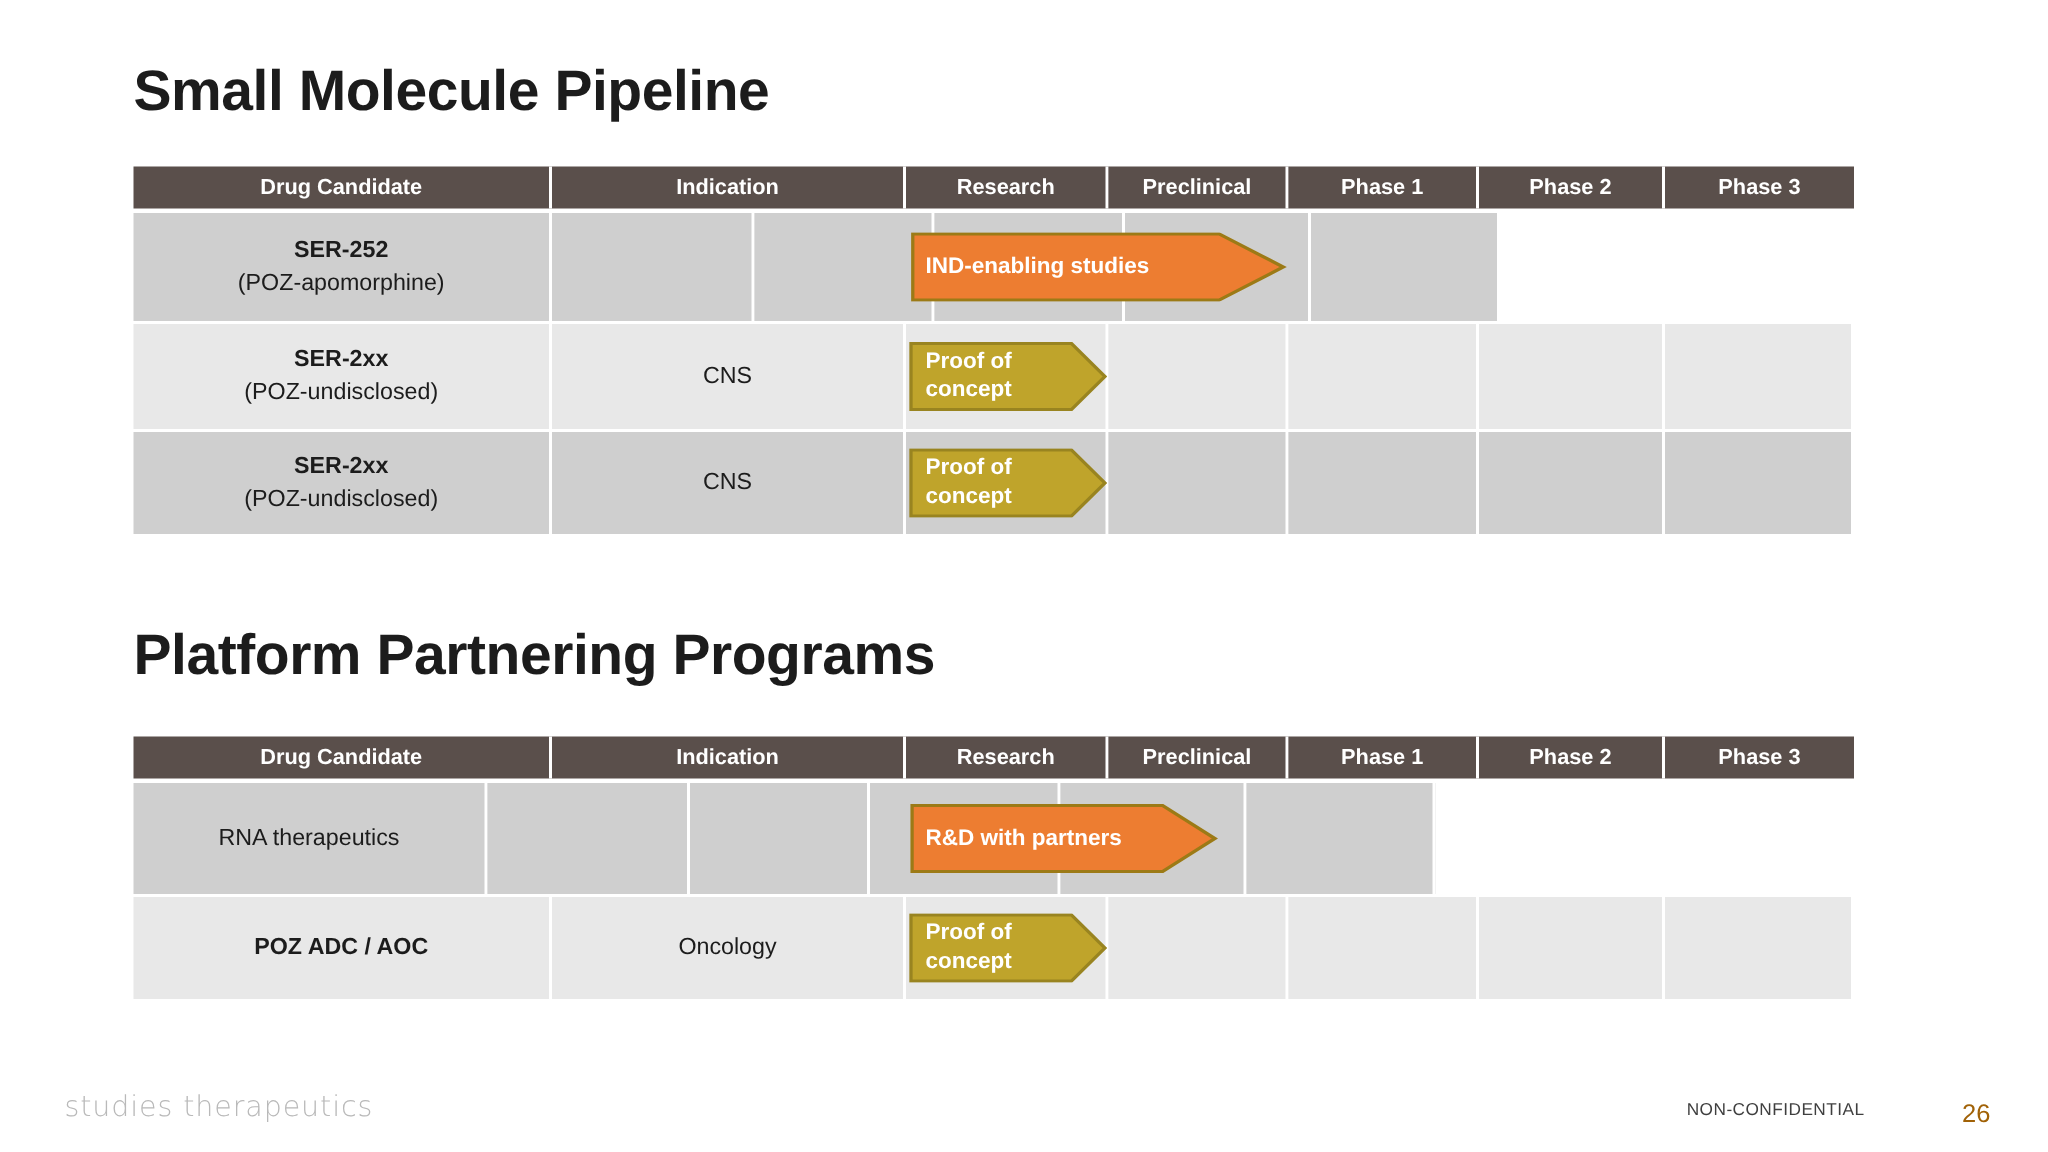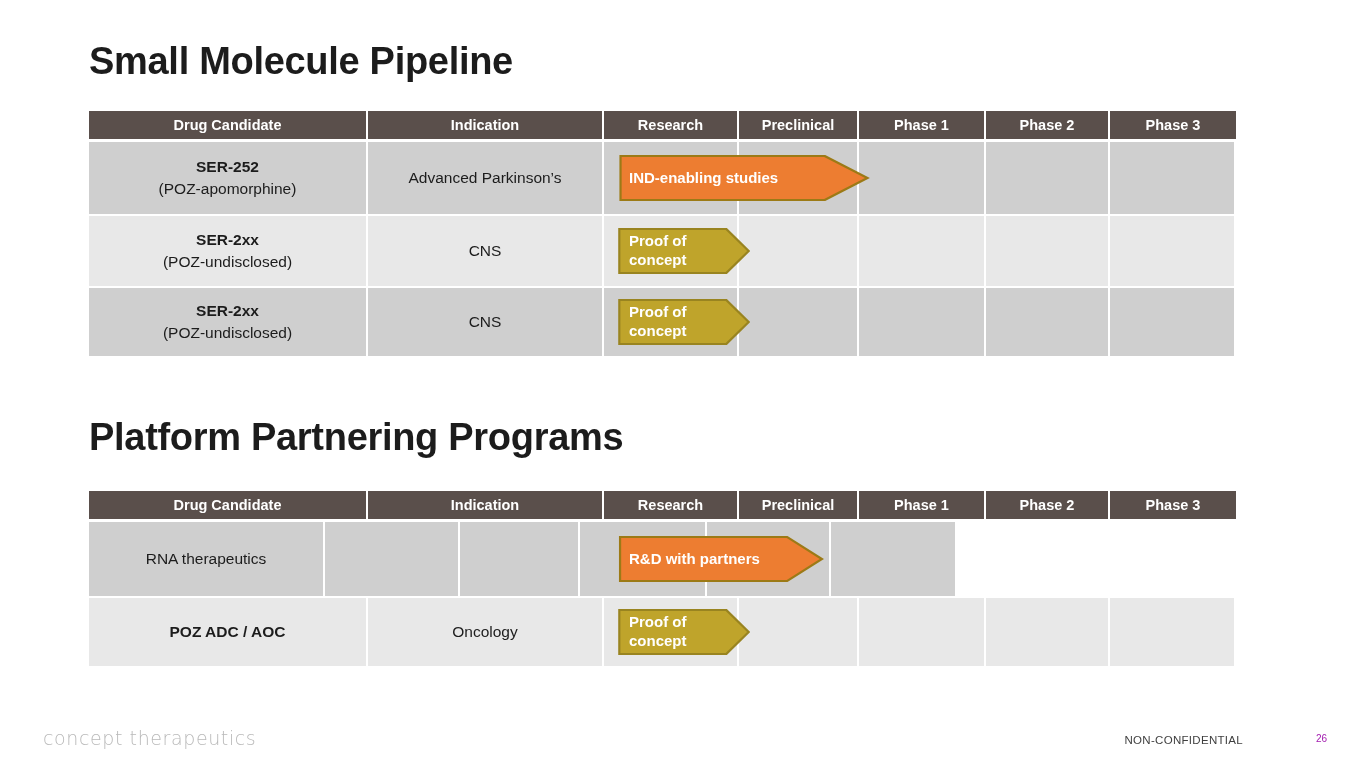--- a/index.html
+++ b/index.html
@@ -58,21 +58,21 @@
   .shade-dark .bcell { background: #CFCFCF; }
   .shade-light .bcell { background: #E8E8E8; }
 
   .drug-name { font-size: 15.5px; font-weight: bold; color: #1c1c1c; line-height: 1.45; }
   .drug-sub  { font-size: 15.5px; font-weight: normal; color: #1c1c1c; line-height: 1.45; }
   .indication { font-size: 15.5px; color: #1c1c1c; }
 
   
   .arrow-layer {
     position: absolute;
-    left: 12px; top: 0;
+    left: 0; top: 0;
     width: 1147px; height: 100%;
     pointer-events: none;
     padding-left: 46px;
   }
   .arrow {
     position: absolute;
     display: flex;
     align-items: center;
     color: #ffffff;
     font-weight: bold;
@@ -101,22 +101,22 @@
   .footer-note {
     position: absolute;
     right: 122px; top: 734px;
     font-size: 11.5px;
     color: #3f3f3f;
     letter-spacing: 0.3px;
   }
   .page-num {
     position: absolute;
     right: 38px; top: 733px;
-    font-size: 10px;
-    color: #a21caf;
+    font-size: 17px;
+    color: #a16207;
   }
 </style>
 </head>
 <body>
 
 <div class="slide">
 
   <h1 class="section-title" id="title-small">Small Molecule Pipeline</h1>
 
   <div class="ptable" id="table-small">
@@ -129,23 +129,20 @@
         <div class="hcell" style="width: 124px;">Phase 2</div>
         <div class="hcell" style="width: 126px;">Phase 3</div>
       </div>
       <div class="trow brow shade-dark" style="height: 72px; position: relative;">
         <div class="bcell" style="width: 279px;">
           <div>
             <div class="drug-name">SER-252</div>
             <div class="drug-sub">(POZ-apomorphine)</div>
           </div>
         </div>
-        <div class="bcell" style="width: 236px;">
-          <div class="indication">Advanced Parkinson’s</div>
-        </div>
         <div class="bcell" style="width: 135px;"></div>
         <div class="bcell" style="width: 120px;"></div>
         <div class="bcell" style="width: 127px;"></div>
         <div class="bcell" style="width: 124px;"></div>
         <div class="bcell" style="width: 126px;"></div>
         <div class="arrow-layer">
           <div class="arrow" style="left: 517px; width: 252px; height: 46px; top: 13px;">
             <div class="arrow-bg">
               <svg viewBox="0 0 100 100" preserveAspectRatio="none">
                 <polygon points="1,2 82,2 99,50 82,98 1,98" fill="#ED7D31" stroke="#9C7A16" stroke-width="2.2" vector-effect="non-scaling-stroke"></polygon>
@@ -261,17 +258,17 @@
               <svg viewBox="0 0 100 100" preserveAspectRatio="none">
                 <polygon points="1,2 82,2 99,50 82,98 1,98" fill="#BFA42B" stroke="#998420" stroke-width="2.2" vector-effect="non-scaling-stroke"></polygon>
               </svg>
             </div>
             <span style="max-width: 80px;">Proof of concept</span>
           </div>
         </div>
       </div>
     </div>
 
-  <div class="brand">concept therapeutics</div>
+  <div class="brand">studies therapeutics</div>
   <div class="footer-note">NON-CONFIDENTIAL</div>
   <div class="page-num">26</div>
 
 </div>
 
 </body></html>

